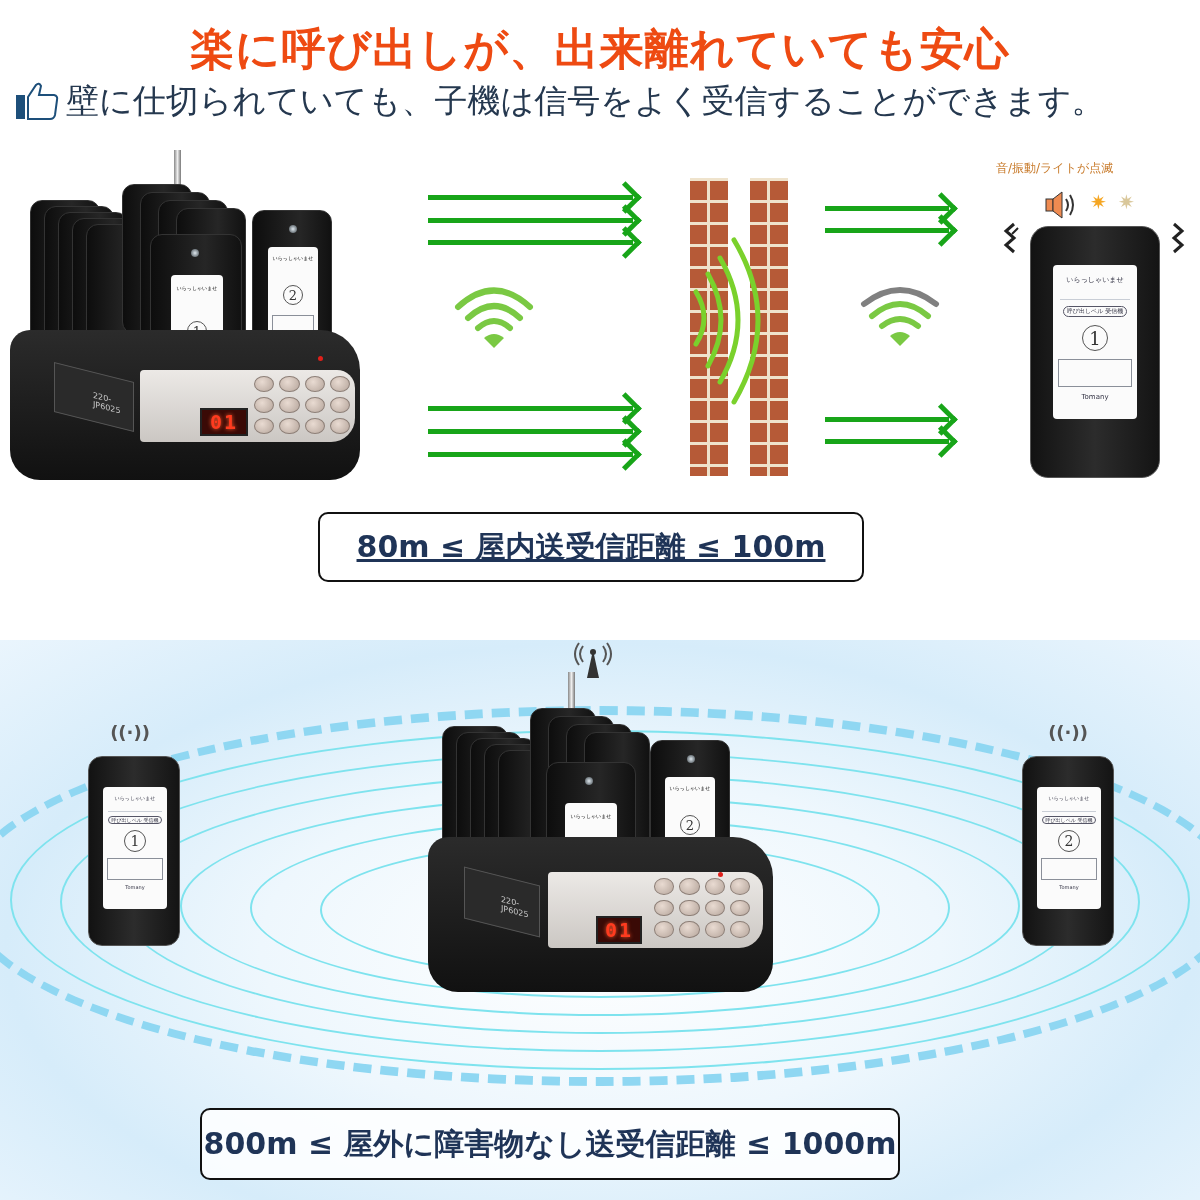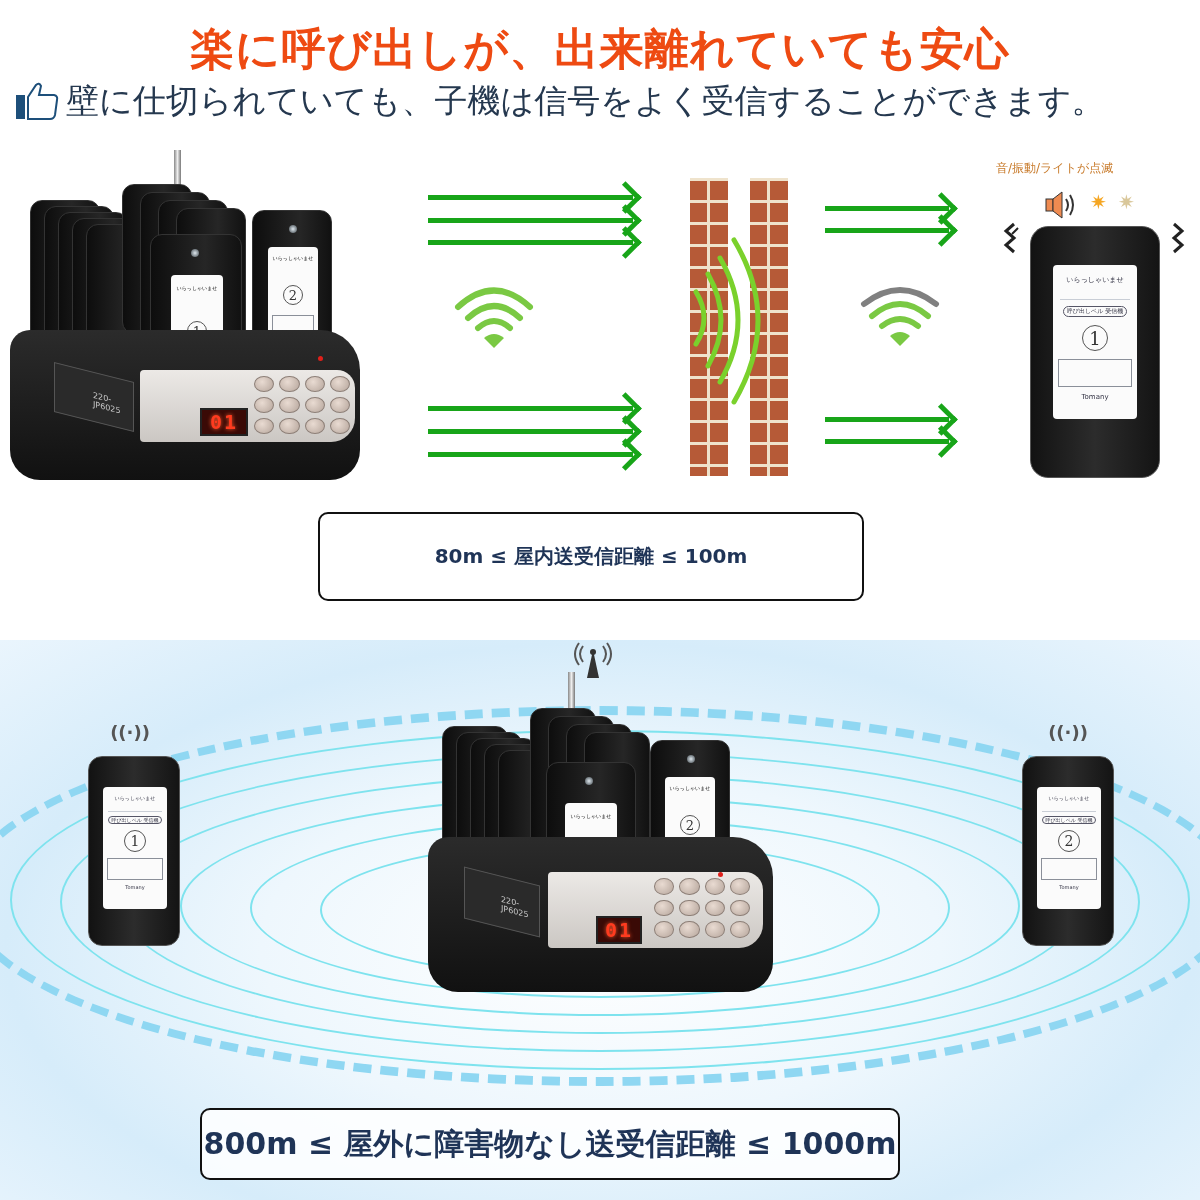--- a/index.html
+++ b/index.html
@@ -235,21 +235,21 @@
   <div class="pager-screen" style="left:22px; top:38px; width:84px; height:154px; padding-top:10px; font-size:7px; color:#334;">
     <span>いらっしゃいませ</span>
     <div class="line" style="width:70px; height:1px; margin-top:14px;"></div>
     <span style="margin-top:6px; border:1px solid #556; border-radius:6px; padding:0 3px; font-size:6px;">呼び出しベル 受信機</span>
     <div class="num" style="width:26px; height:26px; font-size:18px; margin-top:8px;">1</div>
     <div class="box" style="width:74px; height:28px; margin-top:8px;"></div>
     <span style="margin-top:6px;">Tomany</span>
   </div>
 </div>
 
-<div class="dist-box" style="left:318px; top:512px; width:546px; height:89px; font-size:20px;">80m ≤ 屋内送受信距離 ≤ 100m</div>
+<div class="dist-box" style="left:318px; top:512px; width:546px; height:70px; font-size:30px;text-decoration:underline;">80m ≤ 屋内送受信距離 ≤ 100m</div>
 
 <div class="ripple-bg"></div>
 <div class="ring dash" style="left:-40px; top:706px; width:1280px; height:380px;"></div>
 <div class="ring" style="left:10px; top:730px; width:1180px; height:340px;"></div>
 <div class="ring" style="left:60px; top:752px; width:1080px; height:300px;"></div>
 <div class="ring" style="left:120px; top:774px; width:960px; height:260px;"></div>
 <div class="ring" style="left:180px; top:796px; width:840px; height:220px;"></div>
 <div class="ring" style="left:250px; top:818px; width:700px; height:180px;"></div>
 <div class="ring" style="left:320px; top:840px; width:560px; height:140px;"></div>
 

